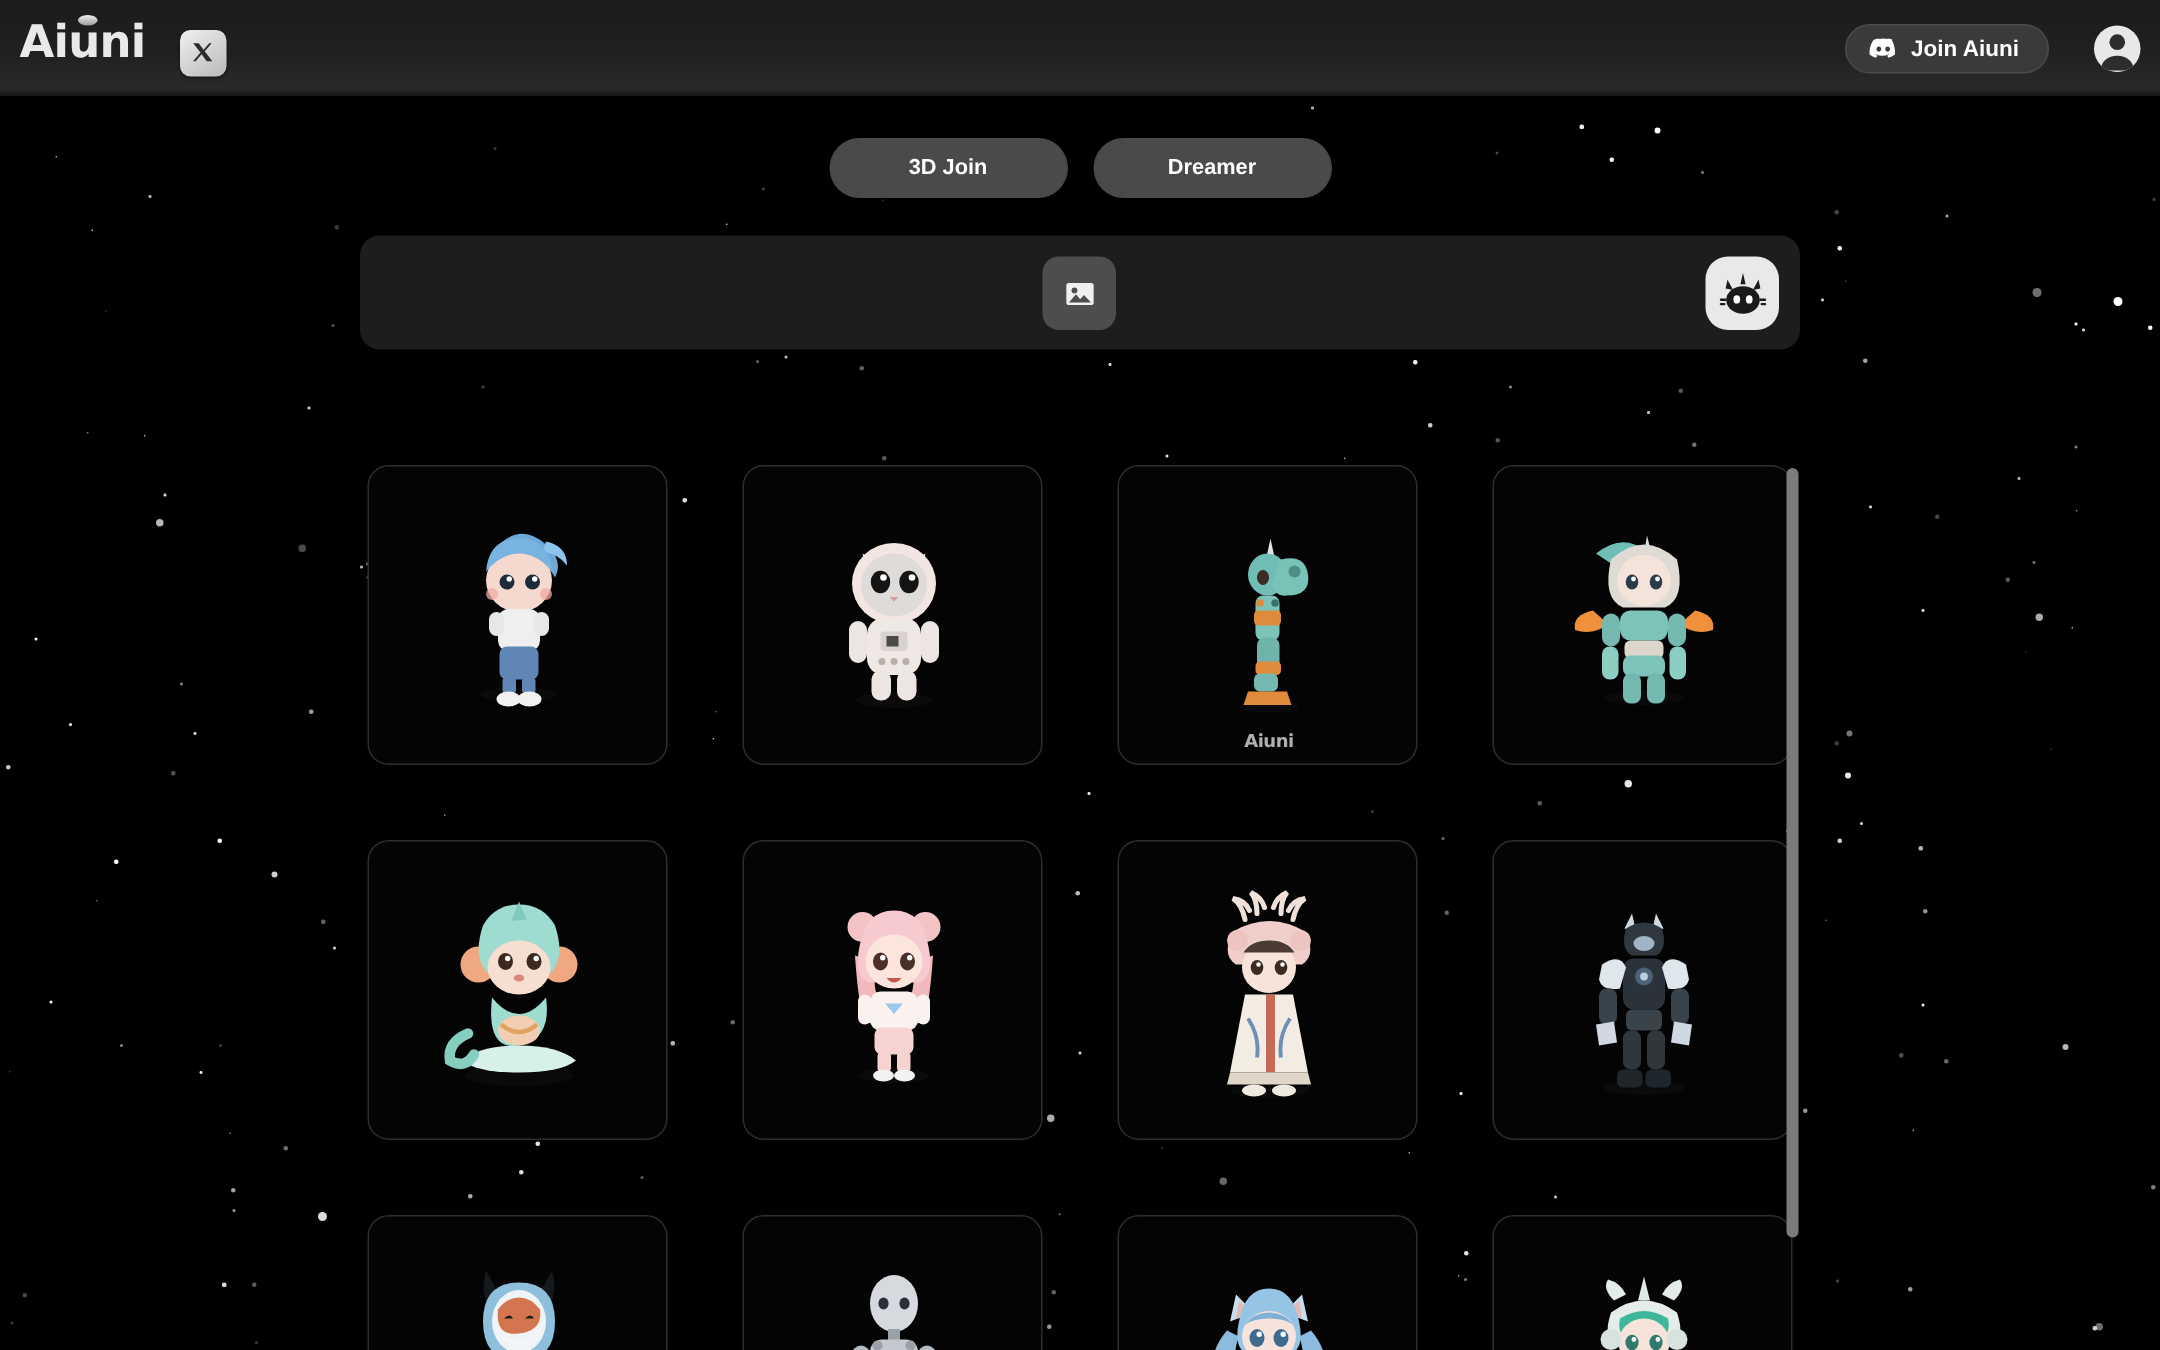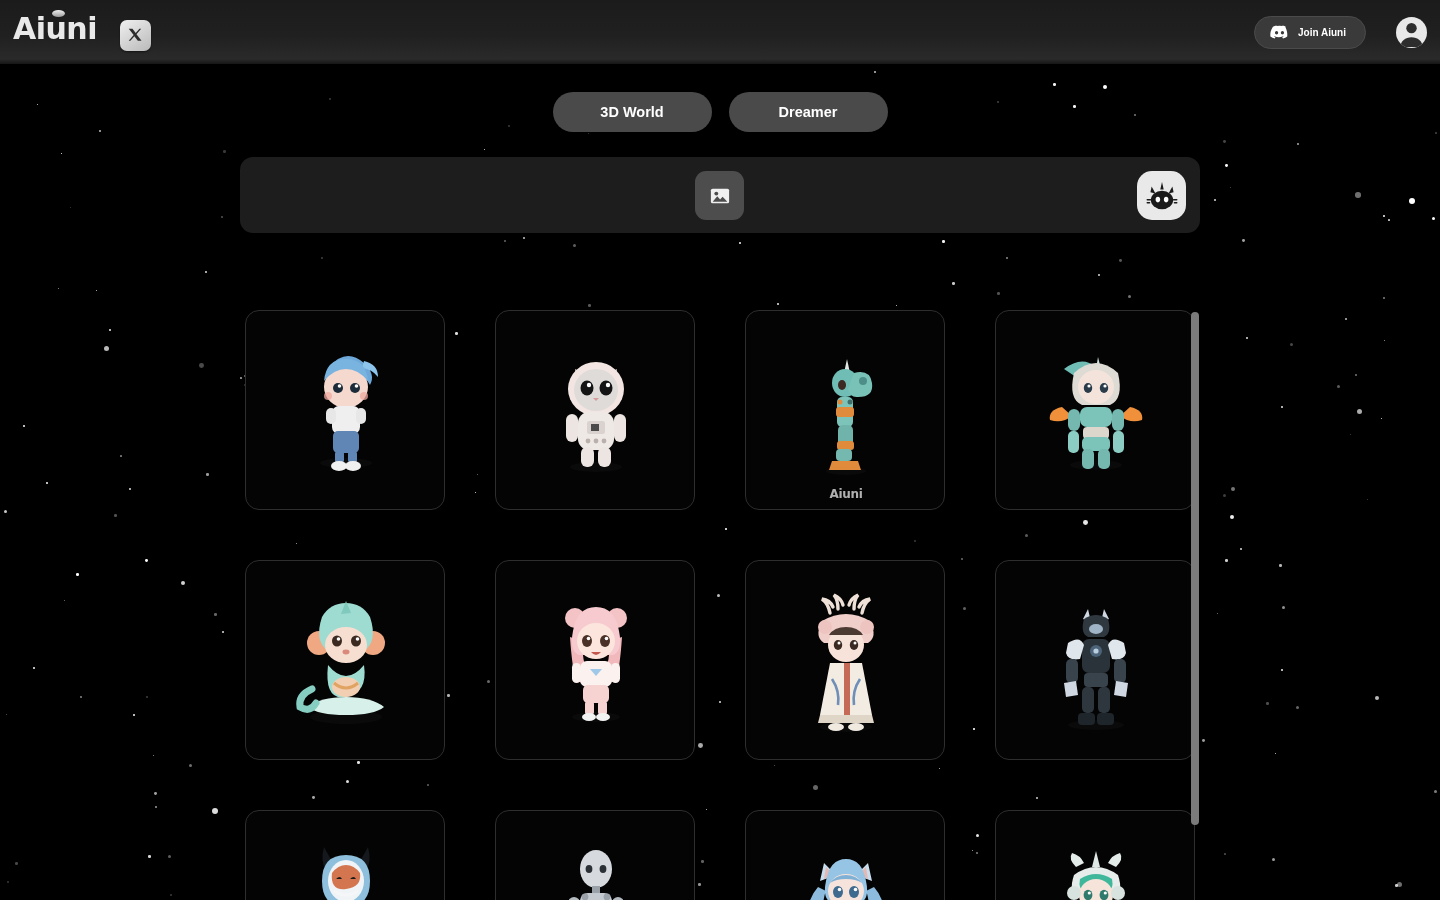--- a/index.html
+++ b/index.html
@@ -91,21 +91,21 @@
     border-radius: 17px;
     background: #3a3a3a;
     display: flex;
     align-items: center;
     gap: 9px;
     cursor: pointer;
     border: 1px solid #4b4b4b;
   }
   .join-btn .label {
     color: #ffffff;
-    font-size: 10px;
+    font-size: 15px;
     font-weight: bold;
     white-space: nowrap;
   }
 
   .avatar {
     position: absolute;
     right: 13px;
     top: 17px;
     width: 31px;
     height: 31px;
@@ -548,21 +548,21 @@
 
     <div class="avatar">
       <svg width="31" height="31" viewBox="0 0 32 32">
         <circle cx="16" cy="11.5" r="5.4" fill="#2d2d2d"></circle>
         <path d="M4.6 31c0-6.3 5.1-10.2 11.4-10.2S27.4 24.7 27.4 31z" fill="#2d2d2d"></path>
       </svg>
     </div>
   </div>
 
   <div id="mode-tabs">
-    <div class="mode-tab w1 inactive">3D World</div>
+    <div class="mode-tab w1 inactive">3D Join</div>
     <div class="mode-tab w3 inactive">Dreamer</div>
   </div>
 
   <div id="prompt-bar">
 
     <input id="prompt-input" type="text" placeholder="" style="">
 
     <div id="upload-btn">
       <svg width="26" height="26" viewBox="0 0 24 24">
         <rect x="3.6" y="5.2" width="16.8" height="13.6" rx="1.6" fill="#f0f0f0"></rect>

